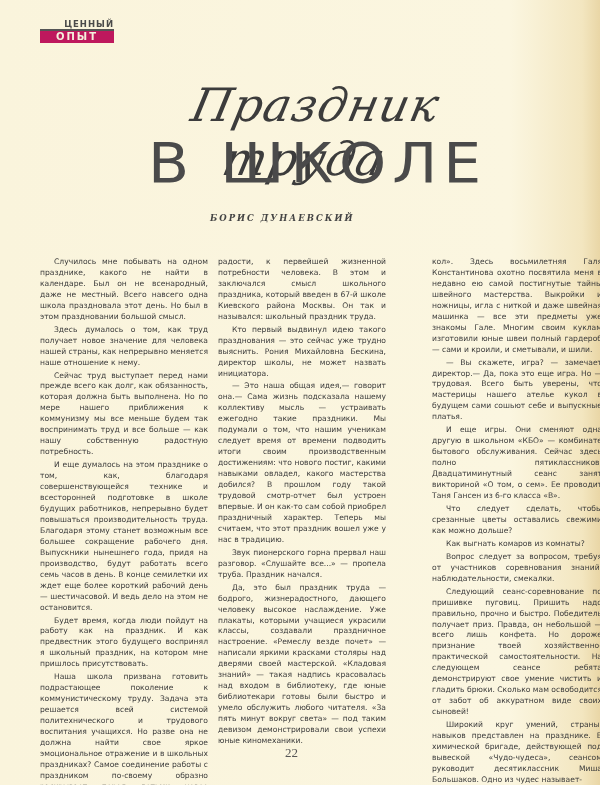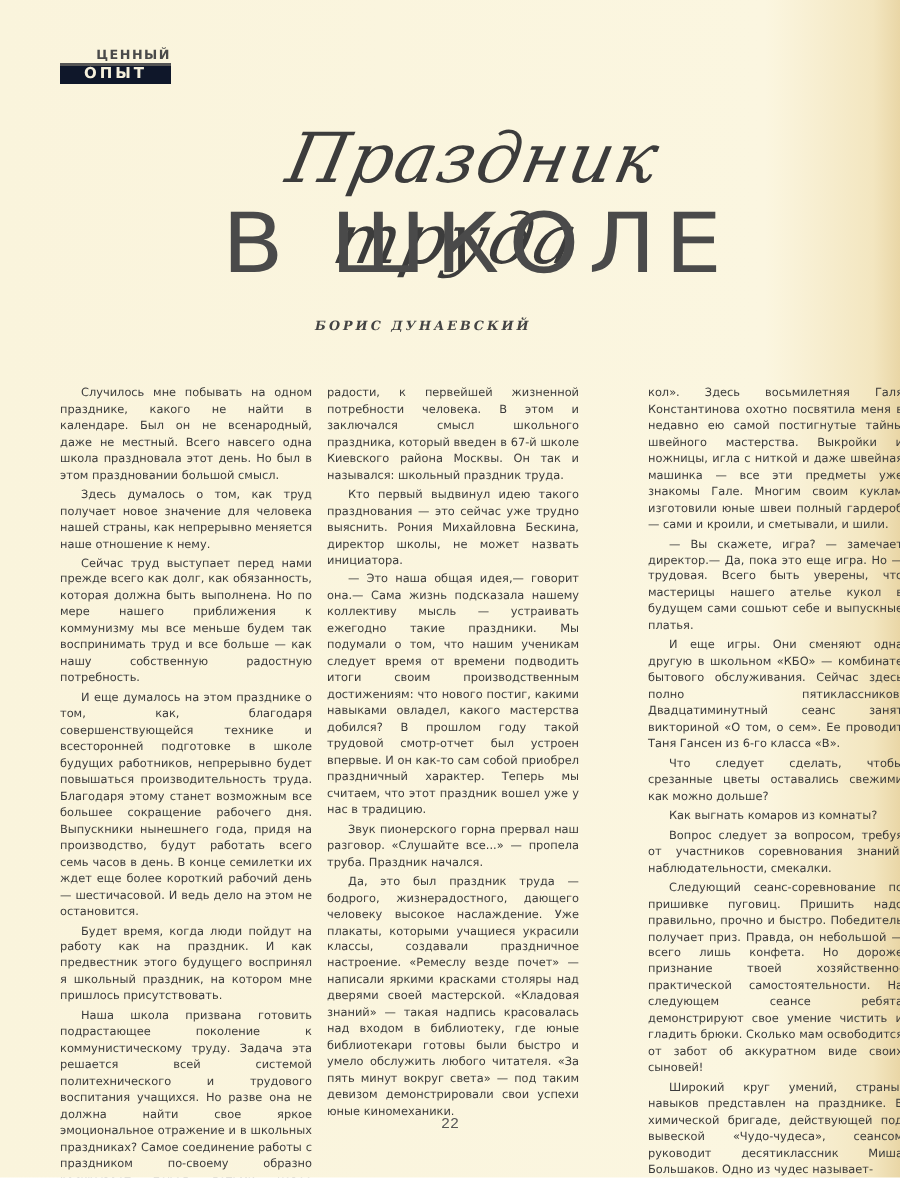--- a/index.html
+++ b/index.html
@@ -2,28 +2,28 @@
 <html><head>
 <meta charset="utf-8">
 <style>
   html, body { margin:0; padding:0; }
   body {
     width:600px; height:785px; overflow:hidden; position:relative;
     background: linear-gradient(90deg, #faf4dc 0%, #fbf6e0 85%, #f3e6c0 97%, #e9d6a6 100%);
     font-family: "DejaVu Sans", sans-serif;
     color:#3a3a3a;
   }
-  .rubric { position:absolute; left:40px; top:33px; width:74px; }
+  .rubric { position:absolute; left:40px; top:20px; width:74px; }
   .rubric .top {
     font-family:"DejaVu Sans", sans-serif; font-weight:bold; font-size:8.5px;
     letter-spacing:1px; line-height:9px; color:#4a4a4a; text-align:right;
     border-bottom:2px solid #555;
   }
   .rubric .bottom {
-    background:#0f172a; color:#f5f0dc; font-weight:bold; font-size:10px;
+    background:#be185d; color:#f5f0dc; font-weight:bold; font-size:10px;
     letter-spacing:2px; line-height:12px; padding:0 2px; text-align:center;
     font-family:"DejaVu Sans", sans-serif;
   }
   .title-script {
     position:absolute; left:100px; top:78px; width:420px; text-align:center;
     font-family:"DejaVu Serif", serif; font-style:italic; font-size:46px;
     color:#3c3c3c; letter-spacing:1px; transform:skewX(-12deg);
   }
   .title-main {
     position:absolute; left:148px; top:130px; width:460px;
@@ -41,22 +41,22 @@
     font-family:"DejaVu Sans", sans-serif; font-size:7.6px; line-height:10.95px;
     color:#3b3b3b; text-align:justify;
   }
   .col p { margin:0; text-indent:14px; }
   .col p + p { margin-top:2px; }
   .col p.cont { text-indent:0; }
   #col1 { left:40px; }
   #col2 { left:218px; }
   #col3 { left:396px; width:170px;margin-left:36px; }
   .page-num {
-    position:absolute; left:285px; top:745px; width:30px; text-align:center;
-    font-family:Liberation Mono, monospace; font-size:10px; color:#555;
+    position:absolute; left:285px; top:745px; width:30px; text-align:left;
+    font-family:Liberation Serif, serif; font-size:13px; color:#555;
   }
 </style>
 </head>
 <body>
 
 <div class="rubric">
   <div class="top">ЦЕННЫЙ</div>
   <div class="bottom">ОПЫТ</div>
 </div>
 

